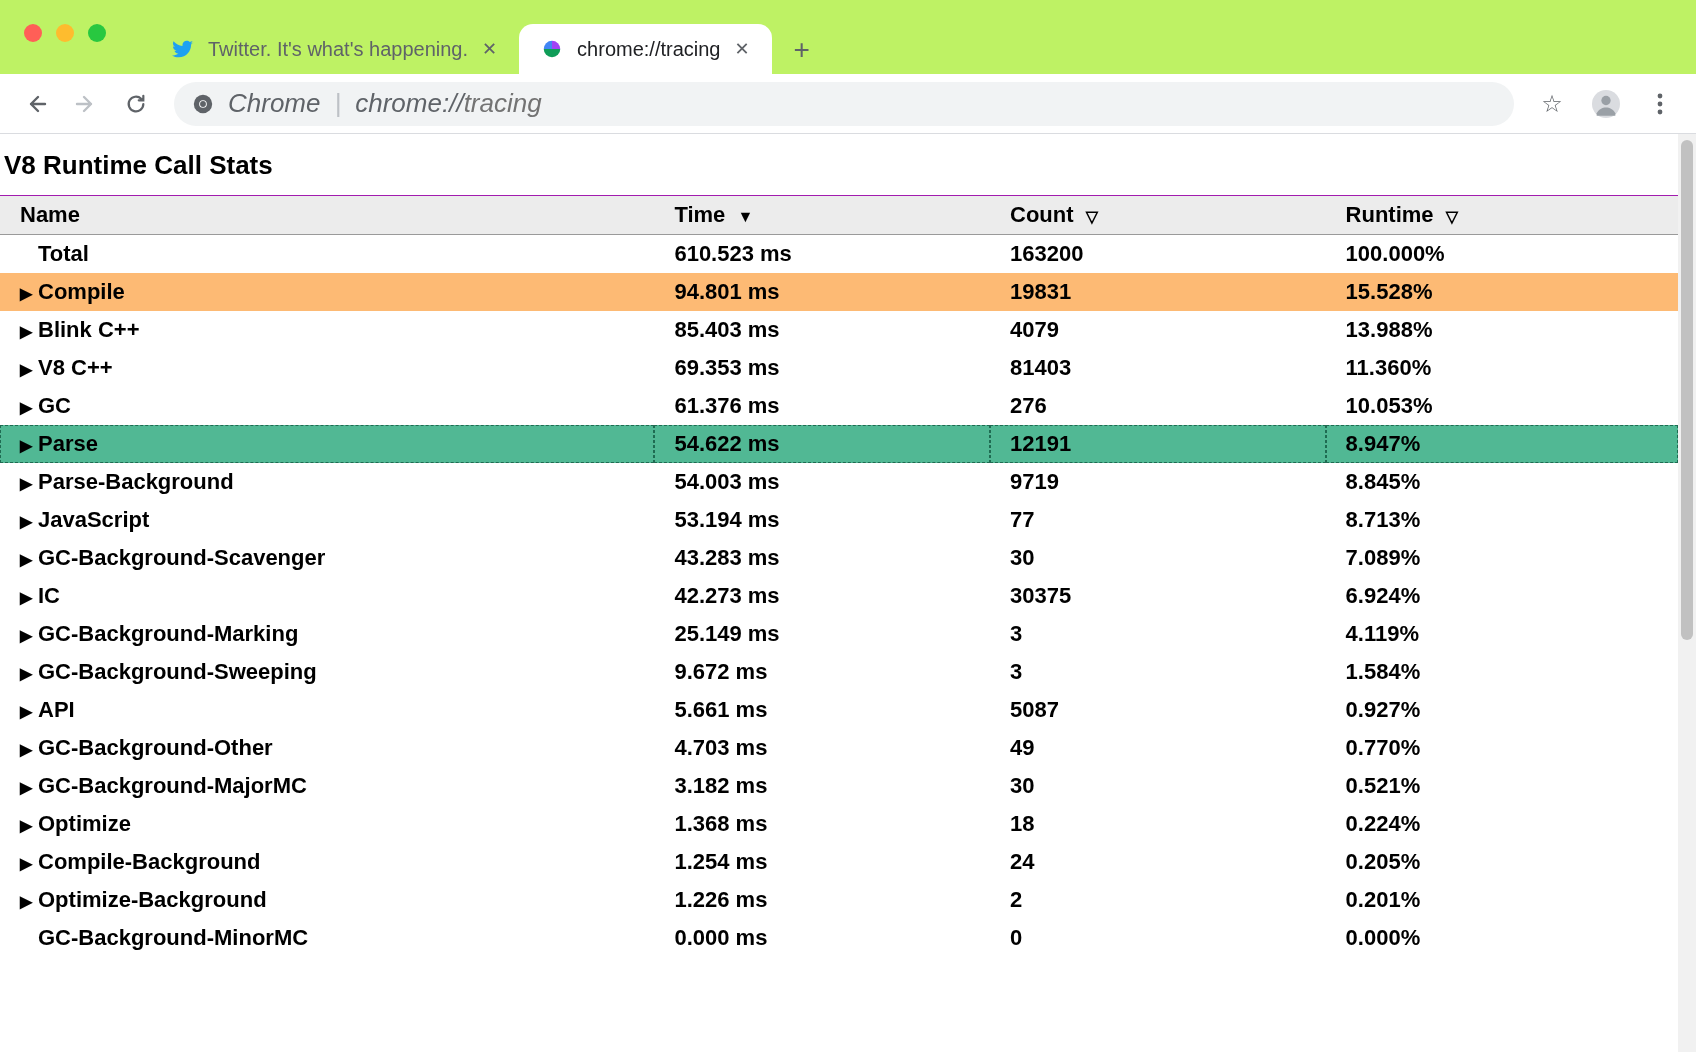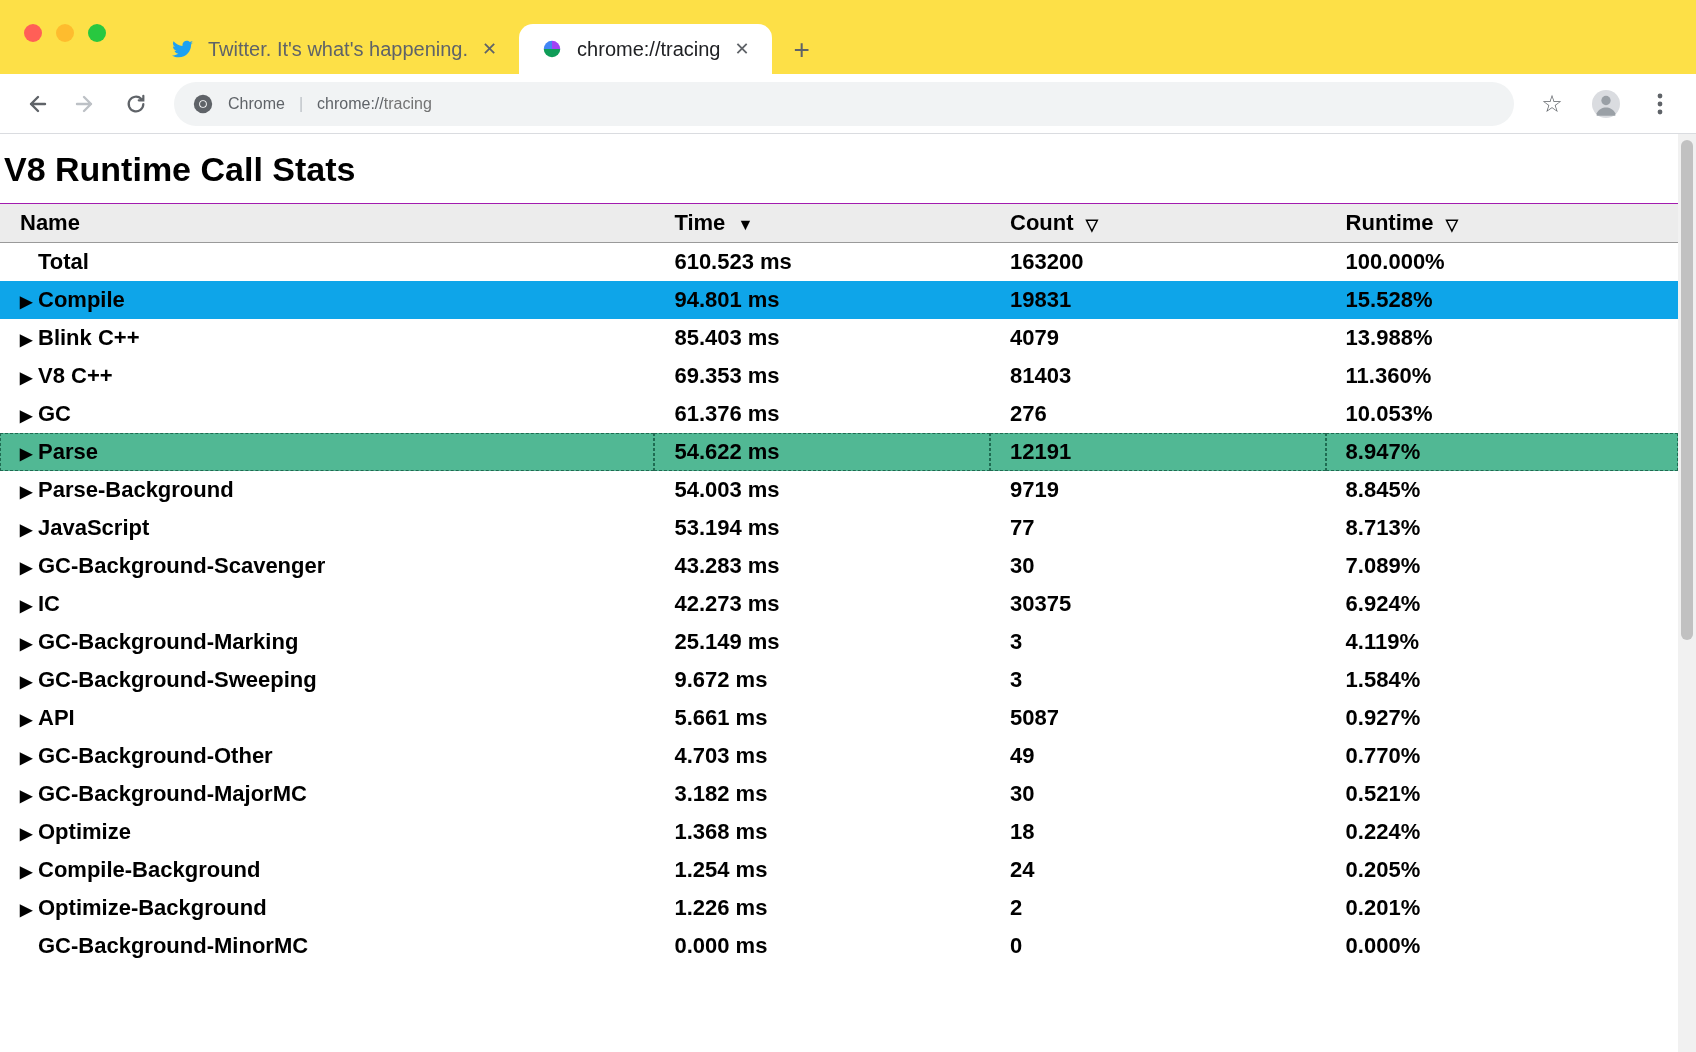--- a/index.html
+++ b/index.html
@@ -1,21 +1,21 @@
 <!DOCTYPE html>
 <html><head>
 <meta charset="utf-8">
 <style>
   * { box-sizing: border-box; margin: 0; padding: 0; }
   html, body { width: 1696px; height: 1052px; font-family: -apple-system, BlinkMacSystemFont, "Segoe UI", Arial, sans-serif; overflow: hidden; background: #fff; }
 
   
   .titlebar {
     height: 74px;
-    background: #fde047;
+    background: #bef264;
     display: flex;
     align-items: flex-end;
     padding-left: 20px;
     position: relative;
   }
   .traffic-lights {
     position: absolute;
     top: 24px; left: 24px;
     display: flex; gap: 14px;
   }
@@ -72,23 +72,24 @@
   .nav-btn.disabled { color:#bdc1c6; }
   .omnibox {
     flex:1;
     height:44px;
     background:#f1f3f4;
     border-radius:22px;
     display:flex;
     align-items:center;
     padding:0 18px;
     gap:14px;
-    font-size:16px;
+    font-size:26px;
     color:#202124;
     margin: 0 10px;
+    font-style: italic;
   }
   .omnibox .prefix { color:#5f6368; }
   .omnibox .divider { color:#bdc1c6; }
   .omnibox .url-bold { color:#737373; font-weight:400; }
   .toolbar-right { display:flex; align-items:center; gap:10px; }
   .star { color:#5f6368; font-size:24px; }
 
   
   .content-wrap {
     display:flex;
@@ -106,21 +107,21 @@
   }
   .v-scroll .thumb {
     position:absolute;
     top:6px; left:3px; right:3px;
     height:500px;
     background:#c1c1c1;
     border-radius:6px;
   }
 
   h1.page-title {
-    font-size:34px;
+    font-size:26px;
     font-weight:700;
     padding: 10px 17px 14px 4px;
   }
 
   table.stats {
     width:100%;
     border-collapse: collapse;
     font-size:22px;
   }
   table.stats thead th {
@@ -145,21 +146,21 @@
 
   .expand {
     display:inline-block;
     width:14px;
     margin-right:4px;
     font-size:16px;
     line-height:1;
   }
   .indent { display:inline-block; width:18px; }
 
-  tr.row-compile td { background:#0ea5e9; }
+  tr.row-compile td { background:#fdba74; }
   tr.row-parse td {
     background:#51b894;
     outline:1px dashed #1f6b52;
     outline-offset:-1px;
   }
 
   
   svg { display:block; }
 </style>
 </head>

